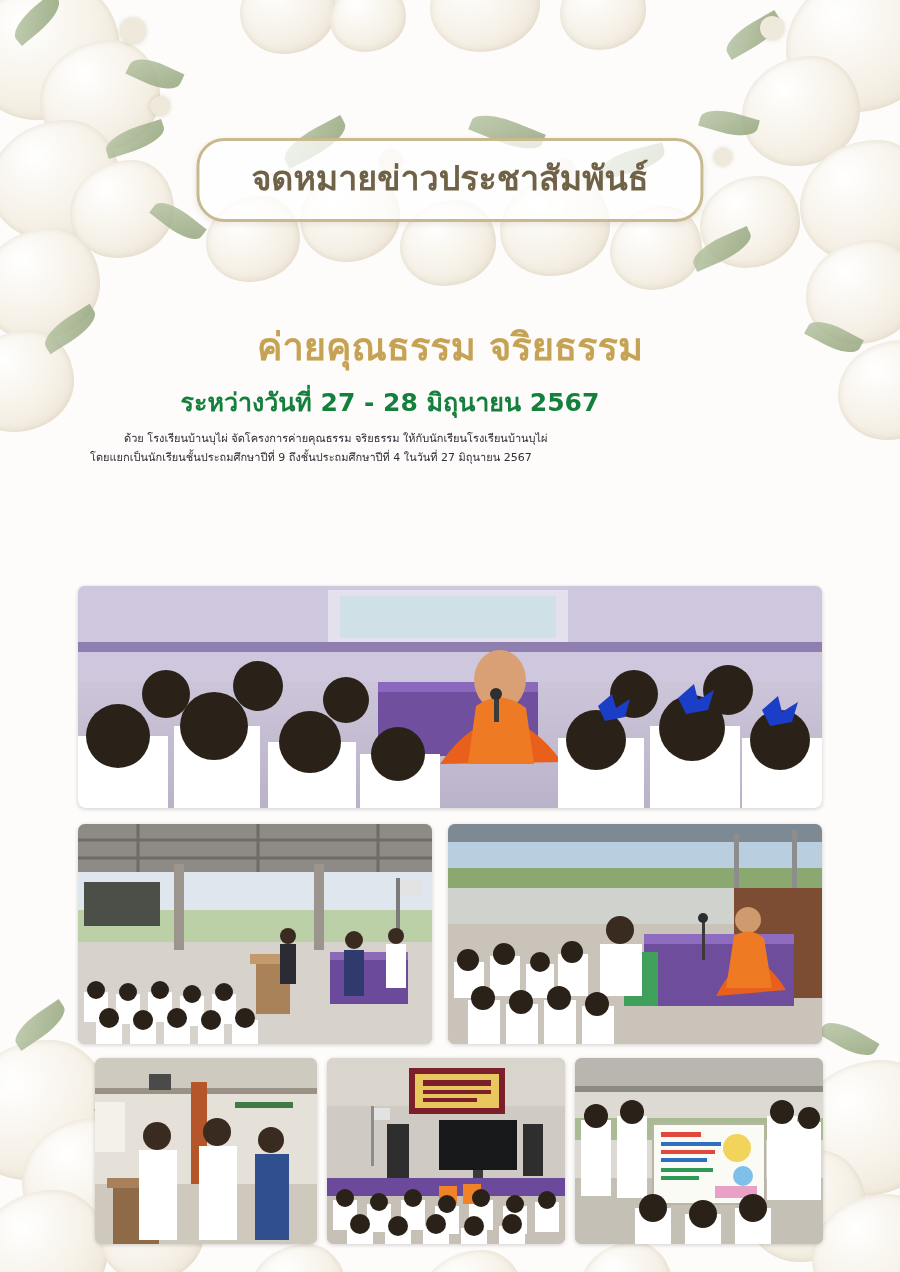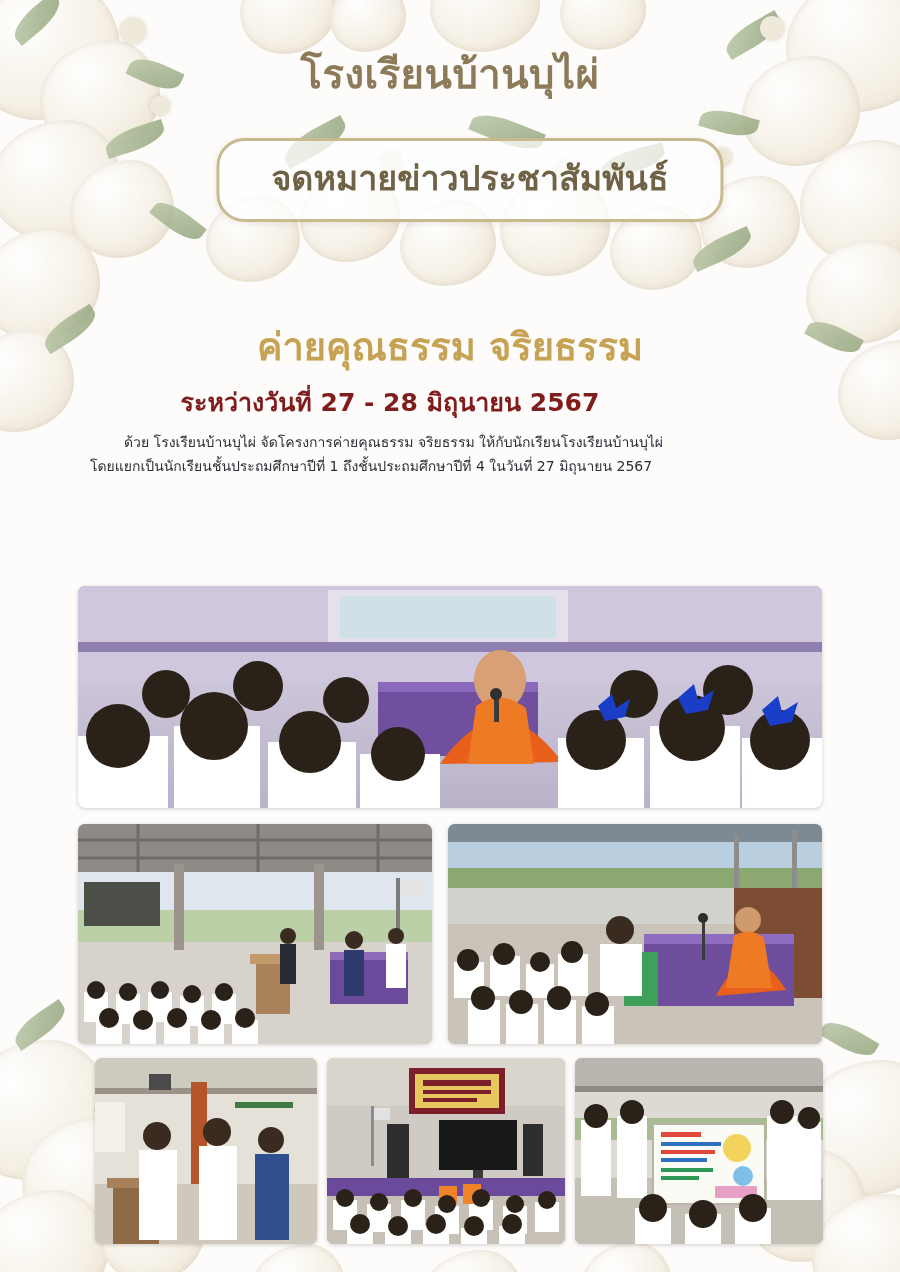--- a/index.html
+++ b/index.html
@@ -81,21 +81,20 @@
   .ribbon {
     position: absolute;
     top: 138px;
     left: 50%;
     transform: translateX(-50%);
     padding: 10px 52px 14px;
     border: 3px solid #c9b98f;
     border-radius: 28px;
     background: rgba(255,255,255,0.72);
     box-shadow: 0 2px 6px rgba(160,145,115,.18);
-    margin-left: 20px;
   }
   .ribbon-text {
     font-size: 34px;
     font-weight: bold;
     color: #6f6246;
     white-space: nowrap;
   }
 
   
   .event-title {
@@ -110,30 +109,30 @@
     text-shadow: 0 1px 0 #fff9ee;
   }
   .event-date {
     position: absolute;
     top: 382px;
     left: 0;
     width: 780px;
     text-align: center;
     font-size: 25px;
     font-weight: bold;
-    color: #7f1d1d;
+    color: #15803d;
   }
 
   
   .body-text {
     position: absolute;
     top: 430px;
     left: 90px;
     width: 724px;
-    font-size: 14px;
+    font-size: 11px;
     line-height: 1.72;
     color: #2e2e38;
     text-align: left;
   }
   .body-text p { margin: 0; }
   .body-text .indent { display: inline-block; width: 34px; }
 
   
   .photos { position: absolute; left: 0; top: 586px; width: 900px; }
 
@@ -220,33 +219,32 @@
 
     <div class="petal" style="left:250px;top:1244px;width:96px;height:88px;"></div>
     <div class="petal" style="left:420px;top:1250px;width:104px;height:94px;"></div>
     <div class="petal" style="left:580px;top:1242px;width:92px;height:86px;"></div>
   </div>
 
   <div class="inner-panel"></div>
 
   <div class="content">
 
-    <div class="school-name">โรงเรียนบ้านบุไผ่</div>
 
     <div class="ribbon">
       <div class="ribbon-text">จดหมายข่าวประชาสัมพันธ์</div>
     </div>
 
     <div class="event-title">ค่ายคุณธรรม จริยธรรม</div>
 
     <div class="event-date">ระหว่างวันที่ 27 - 28  มิถุนายน  2567</div>
 
     <div class="body-text">
       <p><span class="indent"></span><span>ด้วย โรงเรียนบ้านบุไผ่ จัดโครงการค่ายคุณธรรม จริยธรรม ให้กับนักเรียนโรงเรียนบ้านบุไผ่</span></p>
-      <p>โดยแยกเป็นนักเรียนชั้นประถมศึกษาปีที่ 1 ถึงชั้นประถมศึกษาปีที่ 4 ในวันที่ 27 มิถุนายน  2567</p>
+      <p>โดยแยกเป็นนักเรียนชั้นประถมศึกษาปีที่ 9 ถึงชั้นประถมศึกษาปีที่ 4 ในวันที่ 27 มิถุนายน  2567</p>
     </div>
 
     <div class="photos">
 
       <div class="ph p1">
         <svg viewBox="0 0 744 222" preserveAspectRatio="none">
           <defs>
             <linearGradient id="g1bg" x1="0" y1="0" x2="0" y2="1">
               <stop offset="0%" stop-color="#d8d2e4"></stop>
               <stop offset="55%" stop-color="#c9c2d6"></stop>

